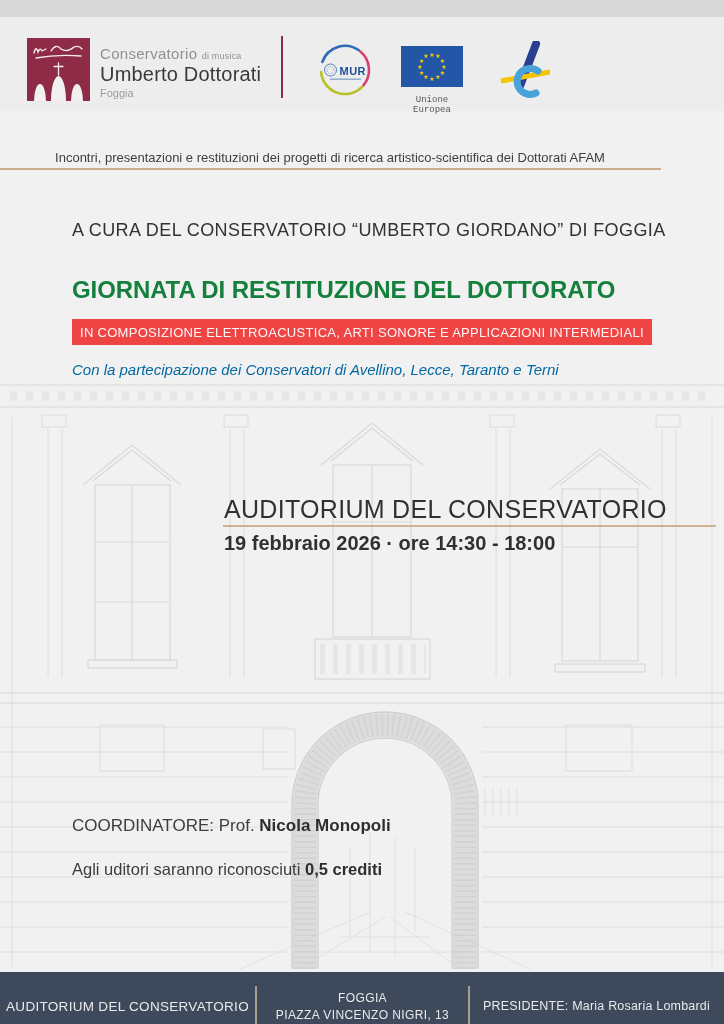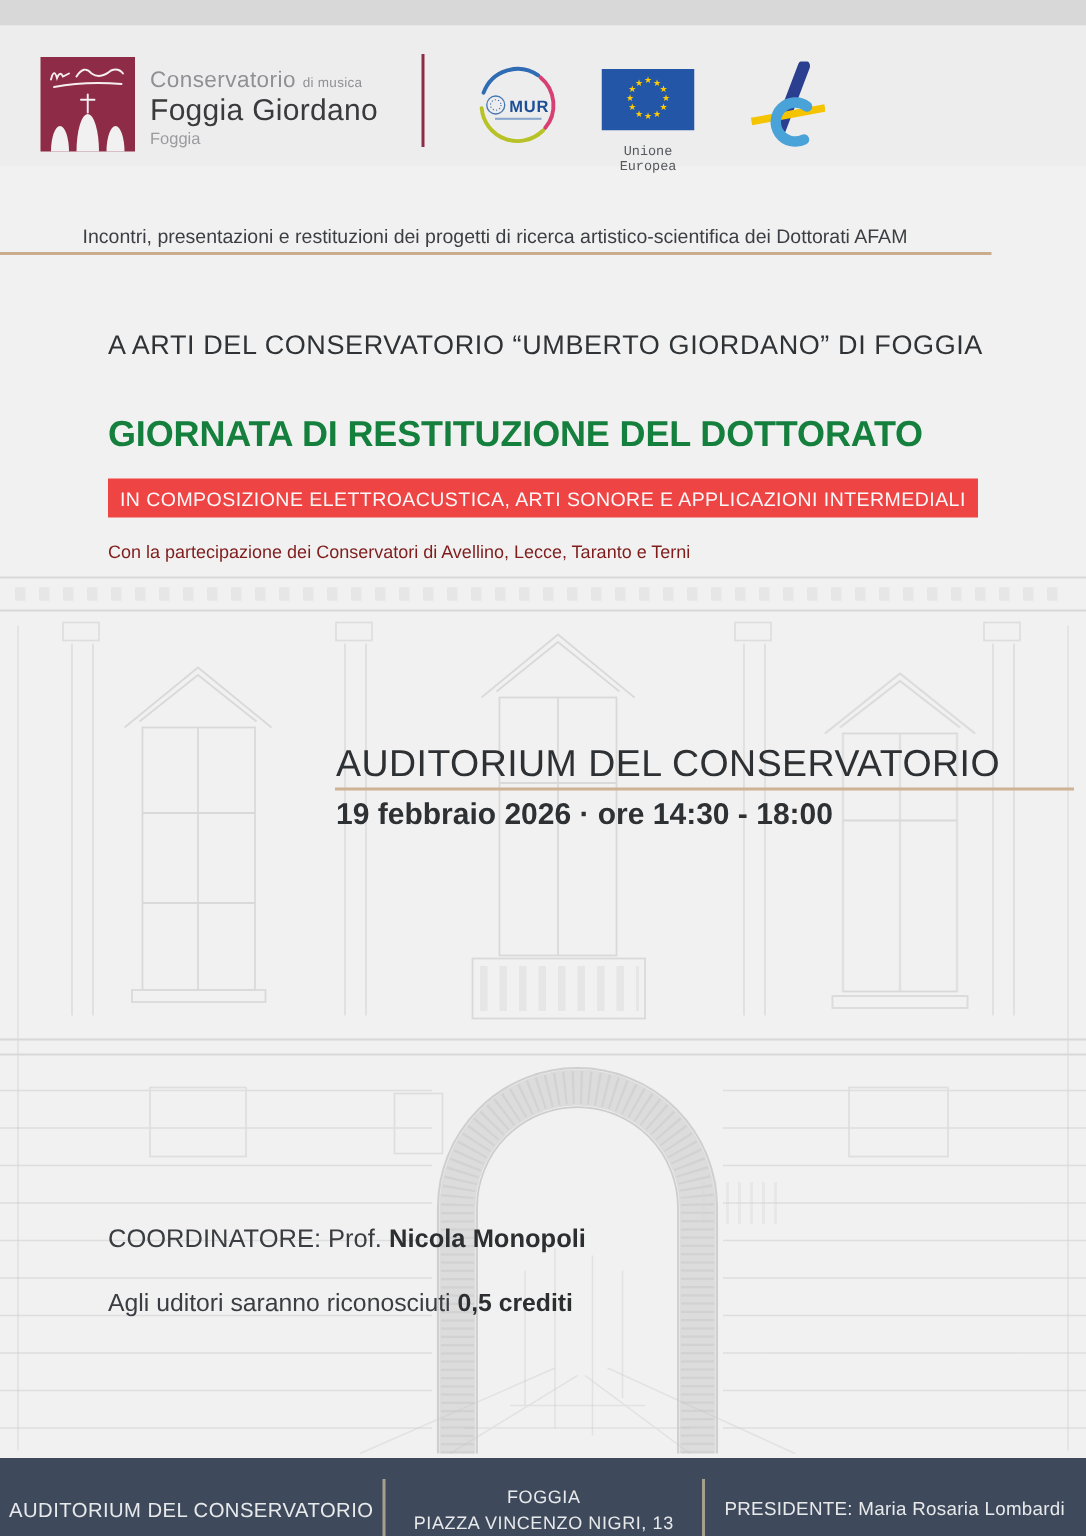--- a/index.html
+++ b/index.html
@@ -32,21 +32,21 @@
     font-size:13px;color:#3b3e42;}
   .tagline-rule{position:absolute;top:151px;left:0;width:661px;height:2px;background:#c9ad8e;}
   
   .sketch{position:absolute;top:360px;left:0;filter:blur(.3px);}
   
   .kicker{position:absolute;top:203px;left:72px;font-size:18px;letter-spacing:.4px;color:#303336;}
   .title{position:absolute;top:259px;left:72px;font-size:24px;font-weight:bold;
     letter-spacing:-.1px;color:#15803d;}
   .banner{position:absolute;top:302px;left:72px;background:#ef4444;color:#fbf7f8;
     font-size:13px;letter-spacing:.3px;padding:6px 8px 5px 8px;}
-  .participation{position:absolute;top:344px;left:72px;font-size:12px;color:#7f1d1d;}
+  .participation{position:absolute;top:344px;left:72px;font-style:italic;font-size:15px;color:#0369a1;}
   .venue{position:absolute;top:478px;left:224px;font-size:25px;letter-spacing:.3px;color:#2e3134;}
   .venue-rule{position:absolute;top:508px;left:223px;width:493px;height:2px;background:#cdb294;}
   .datetime{position:absolute;top:515px;left:224px;font-size:20px;color:#2e3134;font-weight:bold;}
   .coordinator{position:absolute;top:799px;left:72px;font-size:17px;color:#3a3d41;}
   .credits{position:absolute;top:843px;left:72px;font-size:16.5px;color:#3a3d41;}
   .coordinator b,.credits b{color:#2c2e31;}
   
   .footer{position:absolute;top:955px;left:0;width:724px;height:69px;background:#3e4a5b;
     display:flex;align-items:center;color:#e8e9eb;}
   .f-col{display:flex;flex-direction:column;justify-content:center;}
@@ -74,21 +74,21 @@
       <div class="arch arch-l"></div>
       <div class="arch arch-c"></div>
       <div class="arch arch-r"></div>
     </div>
 
     <div class="logo-text">
       <div class="lt1">
         <span>Conservatorio</span>
         <span class="small">di musica</span>
       </div>
-      <div class="lt2">Foggia Giordano</div>
+      <div class="lt2">Umberto Dottorati</div>
       <div class="lt3">Foggia</div>
     </div>
 
     <div class="header-sep"></div>
 
     <div class="mur">
       <svg width="54" height="54" viewBox="0 0 54 54">
         <g fill="none" stroke-width="2.6" stroke-linecap="round">
           <path d="M4.4,18.8 A24,24 0 0 1 40.8,7.3" stroke="#2f6cb3"></path>
           <path d="M42.4,8.6 A24,24 0 0 1 45.4,42.4" stroke="#d64072"></path>
@@ -176,21 +176,21 @@
       <path d="M318,592 V428 A67,67 0 0 1 452,428 V592" stroke="#b0b0b0" stroke-width="1.2"></path>
       <path d="M350,470 V560 M370,455 V575 M395,460 V580 M415,470 V555" stroke="#b5b5b5" opacity="0.45"></path>
       <path d="M468,425 H520" stroke="#c0c0c0" stroke-width="28" stroke-dasharray="2 6" opacity="0.3"></path>
     </g>
     <g fill="none" stroke="#c6c6c6" stroke-width="1" opacity="0.35">
       <path d="M240,592 L370,535 M530,592 L405,535 M300,592 L385,540 M460,592 L390,540"></path>
       <path d="M340,560 H430 M310,575 H460"></path>
     </g>
   </svg>
 
-  <div class="kicker">A ARTI DEL CONSERVATORIO “UMBERTO GIORDANO” DI FOGGIA</div>
+  <div class="kicker">A CURA DEL CONSERVATORIO “UMBERTO GIORDANO” DI FOGGIA</div>
   <div class="title">GIORNATA DI RESTITUZIONE DEL DOTTORATO</div>
   <div class="banner">IN COMPOSIZIONE ELETTROACUSTICA, ARTI SONORE E APPLICAZIONI INTERMEDIALI</div>
   <div class="participation">Con la partecipazione dei Conservatori di Avellino, Lecce, Taranto e Terni</div>
 
   <div class="venue">AUDITORIUM DEL CONSERVATORIO</div>
   <div class="venue-rule"></div>
   <div class="datetime">19 febbraio 2026 · ore 14:30 - 18:00</div>
 
   <div class="coordinator"><span>COORDINATORE: Prof. </span><b>Nicola Monopoli</b></div>
   <div class="credits"><span>Agli uditori saranno riconosciuti </span><b>0,5 crediti</b></div>

